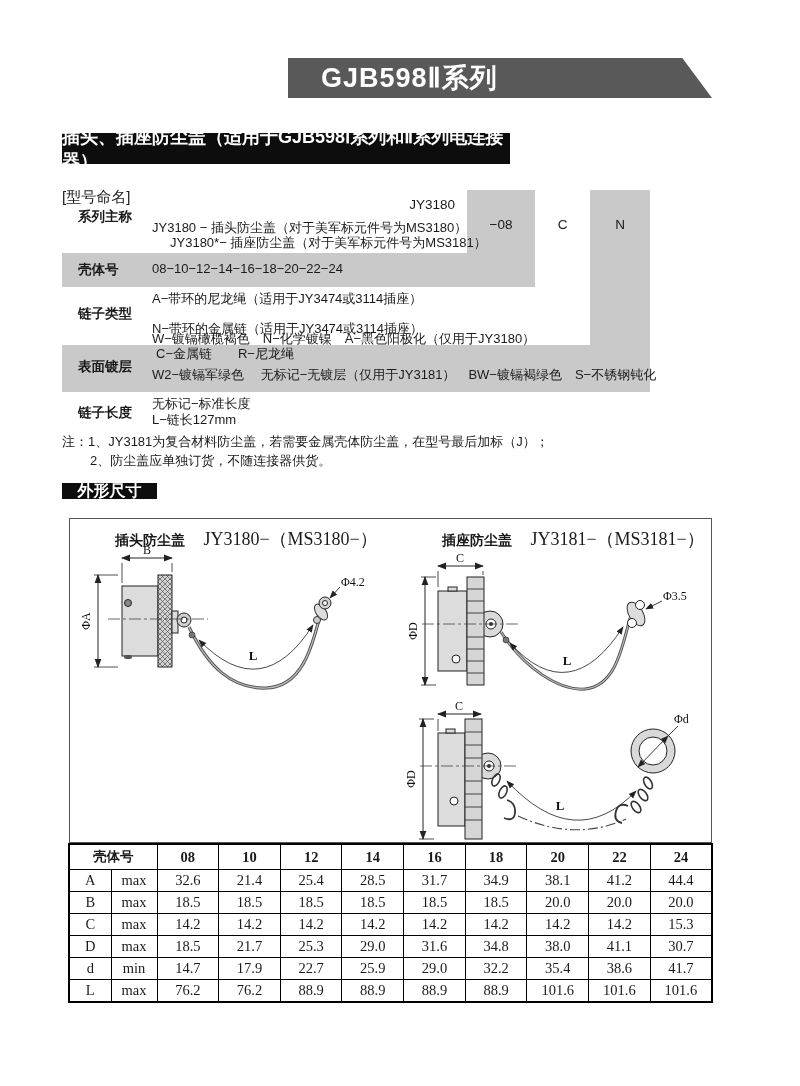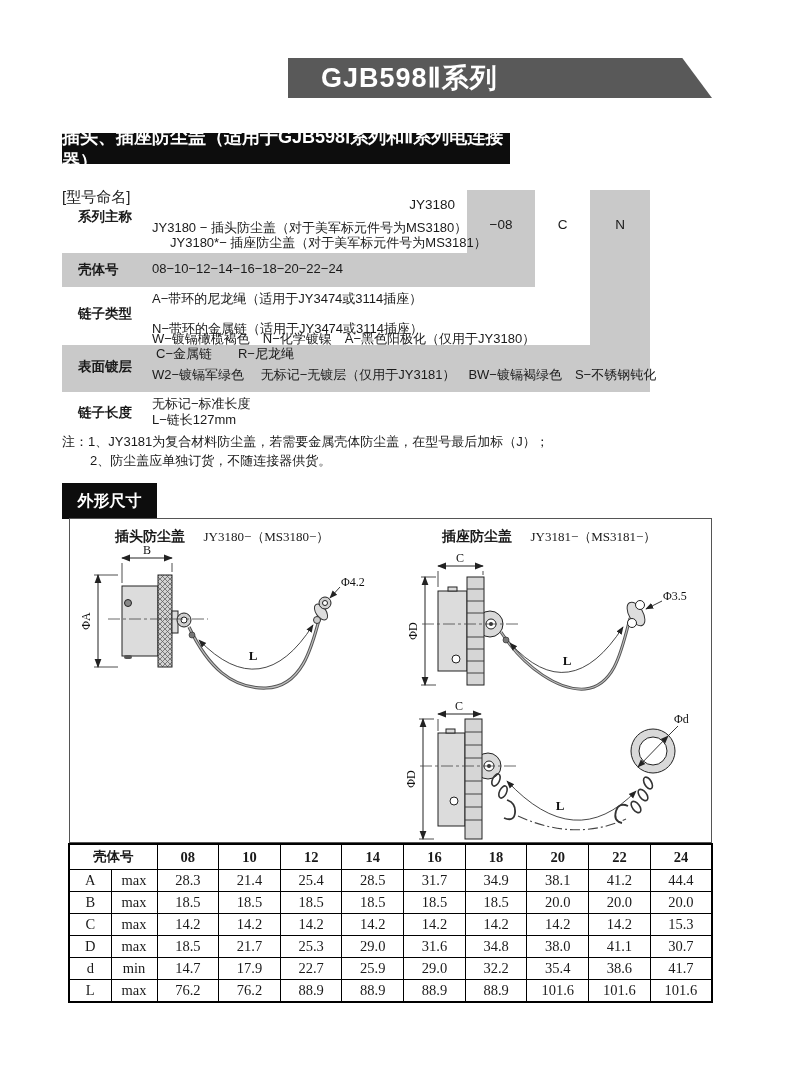--- a/index.html
+++ b/index.html
@@ -7,32 +7,32 @@
         font-family:"Liberation Sans",sans-serif;color:#1a1a1a;}
   .abs{position:absolute;}
   
   #banner{left:288px;top:58px;width:424px;height:40px;background:#595959;
           clip-path:polygon(0 0,93% 0,100% 100%,0 100%);
           display:flex;align-items:center;}
   #banner span{color:#fff;font-weight:bold;font-size:27px;letter-spacing:1px;padding-left:25px;margin-left:8px;}
   
   .blackbar{background:#0d0d0d;color:#fff;font-weight:bold;display:flex;align-items:center;justify-content:center;}
   #sec1bar{left:62px;top:133px;width:448px;height:31px;font-size:18px;}
-  #sec2bar{left:62px;top:483px;width:95px;height:36px;font-size:16px;}
+  #sec2bar{left:62px;top:483px;width:95px;height:16px;font-size:16px;}
   
   .gray{background:#c9c9c9;}
   .lbl{font-weight:bold;font-size:13.5px;}
   .txt{font-size:13px;line-height:15.5px;white-space:pre;}
   .codecell{font-size:13.5px;text-align:center;margin-top:20px;}
   
   .note{font-size:13px;}
   
   #drawbox{left:69px;top:518px;width:643px;height:325px;border:1px solid #555;box-sizing:border-box;}
   .cap-cn{font-weight:bold;font-size:14px;}
-  .cap-code{font-family:"Liberation Serif",serif;font-size:13px;}
+  .cap-code{font-family:"Liberation Serif",serif;font-size:18px;}
   
   #dimtbl-wrap{left:68px;top:843px;width:645px;}
   table{border-collapse:collapse;width:645px;table-layout:fixed;
         font-family:"Liberation Serif",serif;font-size:14.5px;}
   table,td,th{border:1px solid #000;}
   table{border-width:2px;}
   th,td{text-align:center;padding:0;height:21px;background:#fff;}
   thead th{height:24px;font-weight:bold;}
   th.hdr-cn{font-family:"Liberation Sans",sans-serif;font-size:13.5px;}
   col.c-param{width:42px;} col.c-limit{width:46px;}
@@ -266,21 +266,21 @@
             <th>18</th>
             <th>20</th>
             <th>22</th>
             <th>24</th>
           </tr>
         </thead>
       <tbody id="dim-tbody">
           <tr>
             <td>A</td>
             <td>max</td>
-            <td>28.3</td>
+            <td>32.6</td>
             <td>21.4</td>
             <td>25.4</td>
             <td>28.5</td>
             <td>31.7</td>
             <td>34.9</td>
             <td>38.1</td>
             <td>41.2</td>
             <td>44.4</td>
           </tr>
           <tr>

